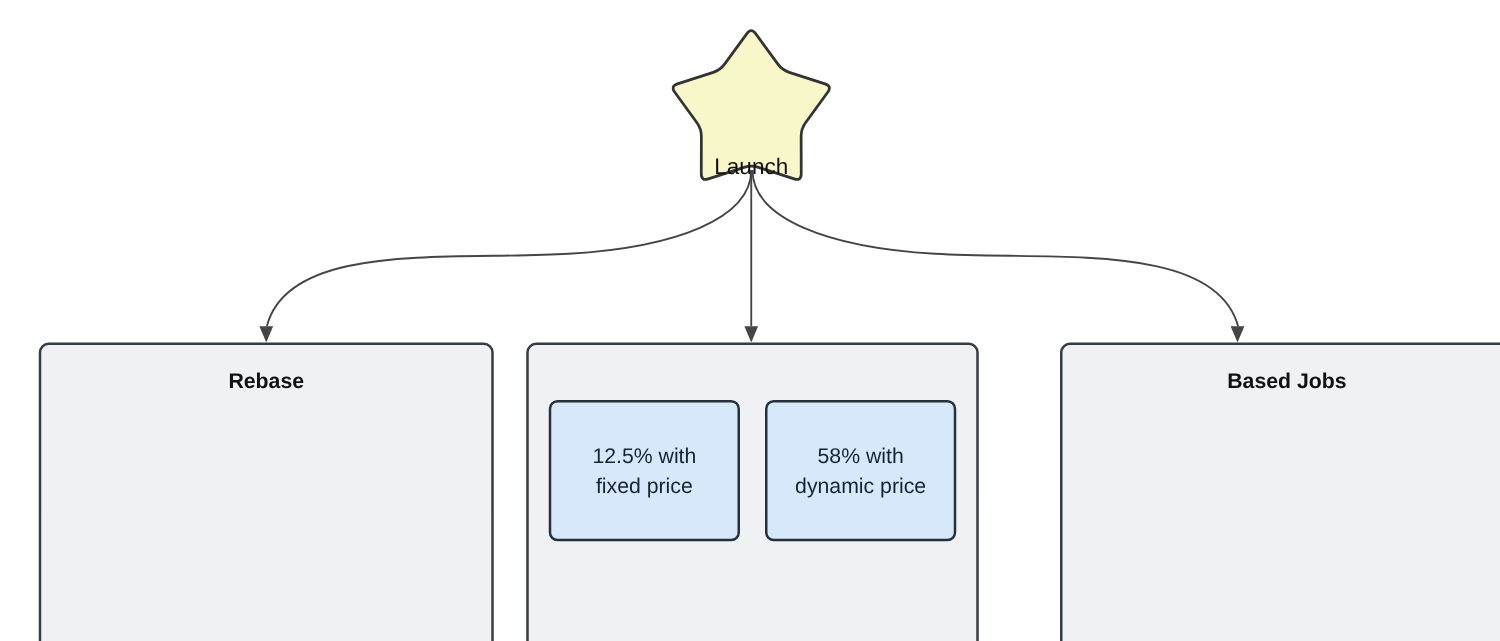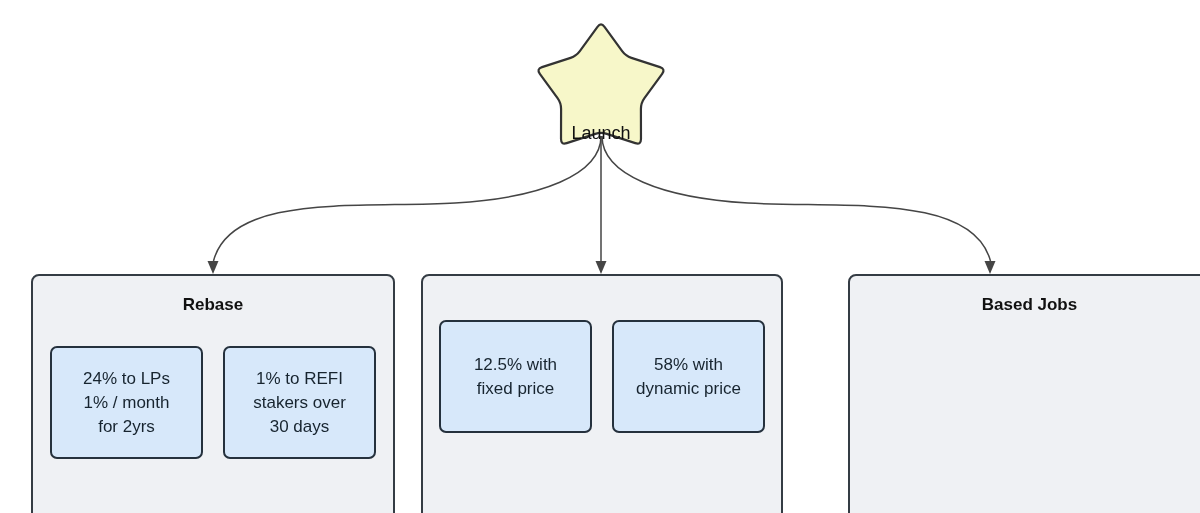--- a/index.html
+++ b/index.html
@@ -100,32 +100,20 @@
     <path class="arrowhead" d="M 213 274 L 207.5 261 L 218.5 261 Z"></path>
     <path class="arrowhead" d="M 601 274 L 595.5 261 L 606.5 261 Z"></path>
     <path class="arrowhead" d="M 990 274 L 984.5 261 L 995.5 261 Z"></path>
     <path class="star-shape" d="M597.4735170542908,26.854268022433686Q601,22 604.5264829457092,26.854268022433686L622.1735170542909,51.145731977566314Q625.7,56 631.4062044123857,57.85451643402535L659.9937955876144,67.14548356597466Q665.7,69 662.1641914133327,73.84747951397937L644.4358085866673,98.15252048602063Q640.9,103 640.9142856737935,108.99998299326958L640.9857143262064,139.00001700673042Q641,145 635.2937955876143,143.14548356597464L606.7062044123857,133.85451643402536Q601,132 595.2937955876143,133.85451643402536L566.7062044123857,143.14548356597464Q561,145 561.0142856737936,139.00001700673042L561.0857143262065,108.99998299326958Q561.1,103 557.5641914133327,98.15252048602063L539.8358085866673,73.84747951397937Q536.3,69 542.0062044123856,67.14548356597466L570.5937955876143,57.85451643402535Q576.3,56 579.8264829457091,51.145731977566314Z"></path>
   </svg>
 
   <div class="star-label">Launch</div>
 
   <div class="group" style="left:31px; width:364px;">
     <div class="group-title">Rebase</div>
-    <div class="items">
-      <div class="item">
-        <div>24% to LPs</div>
-        <div>1% / month</div>
-        <div>for 2yrs</div>
-      </div>
-      <div class="item">
-        <div>1% to REFI</div>
-        <div>stakers over</div>
-        <div>30 days</div>
-      </div>
-    </div>
   </div>
 
   <div class="group" style="left:421px; width:362px;">
     <div class="items">
       <div class="item">
         <div>12.5% with</div>
         <div>fixed price</div>
         <div></div>
       </div>
       <div class="item">

